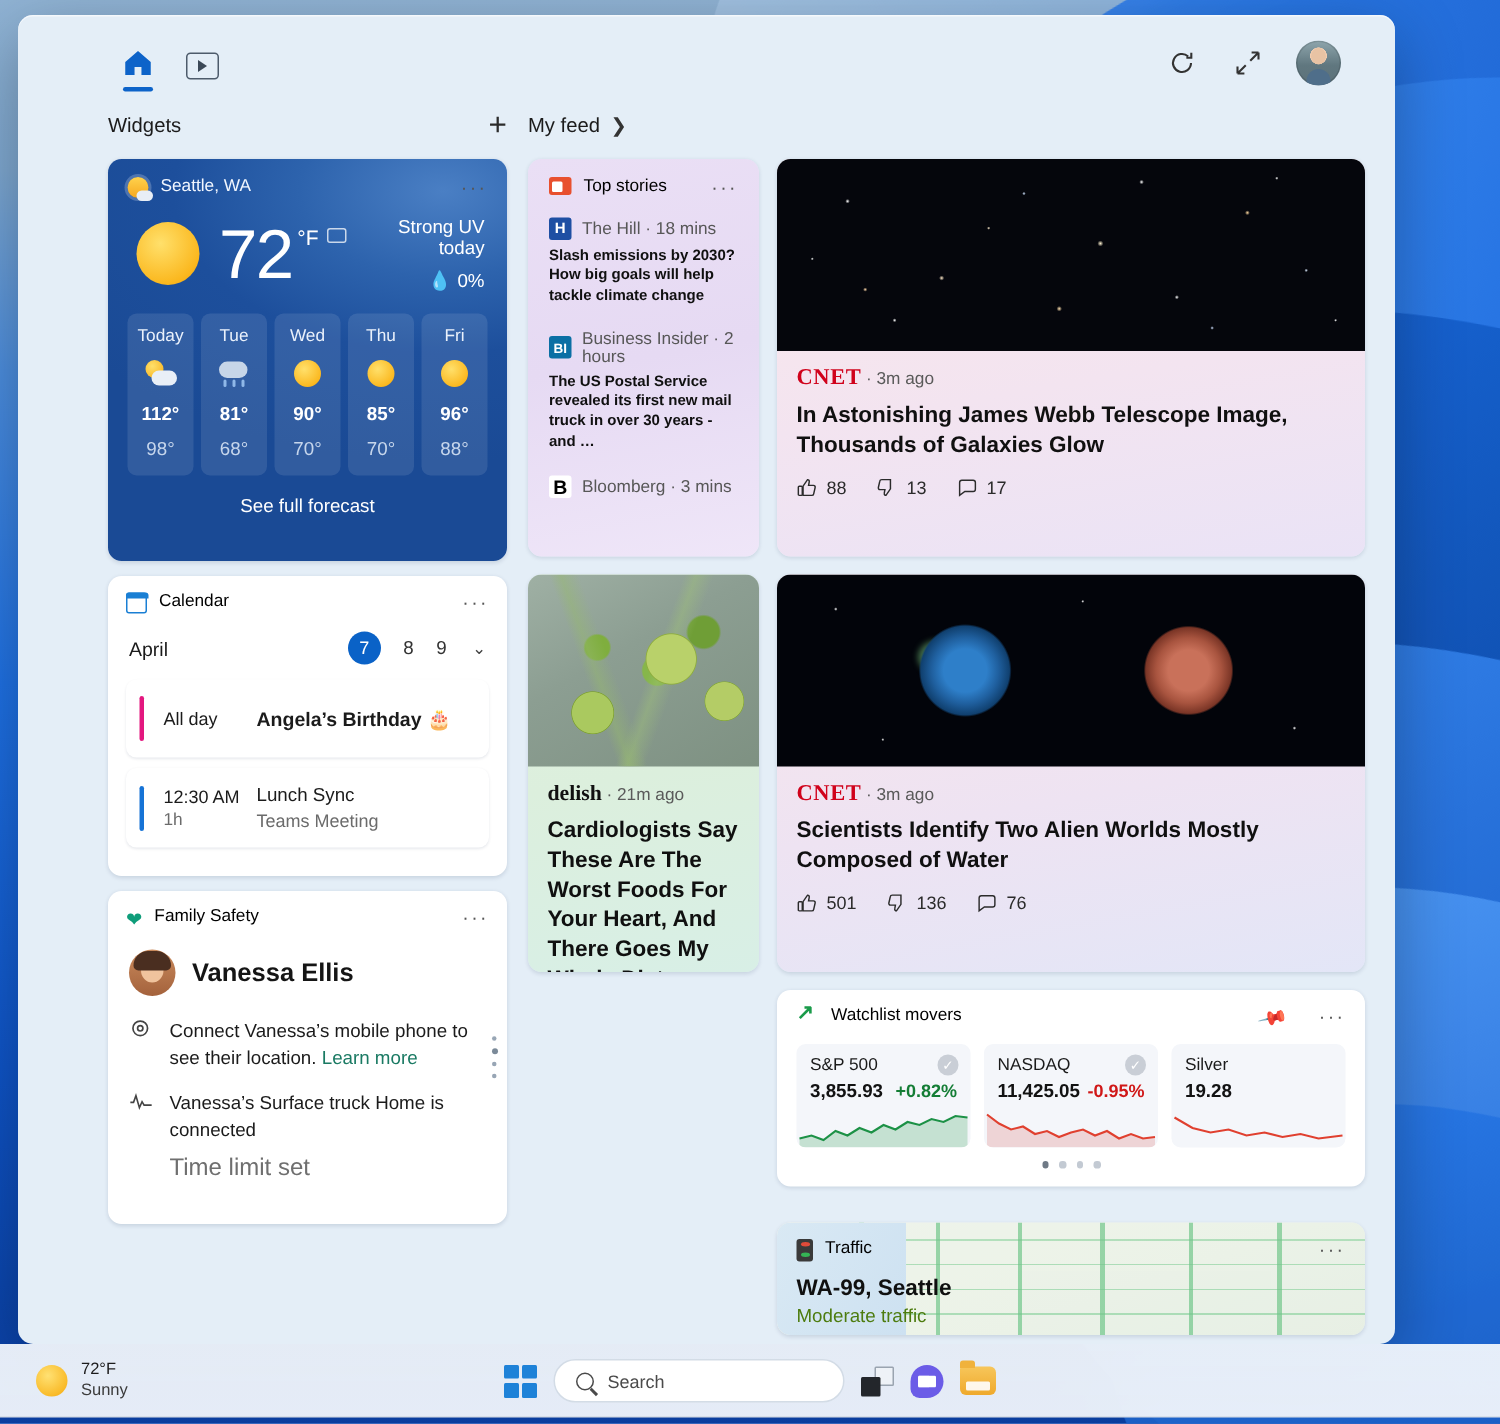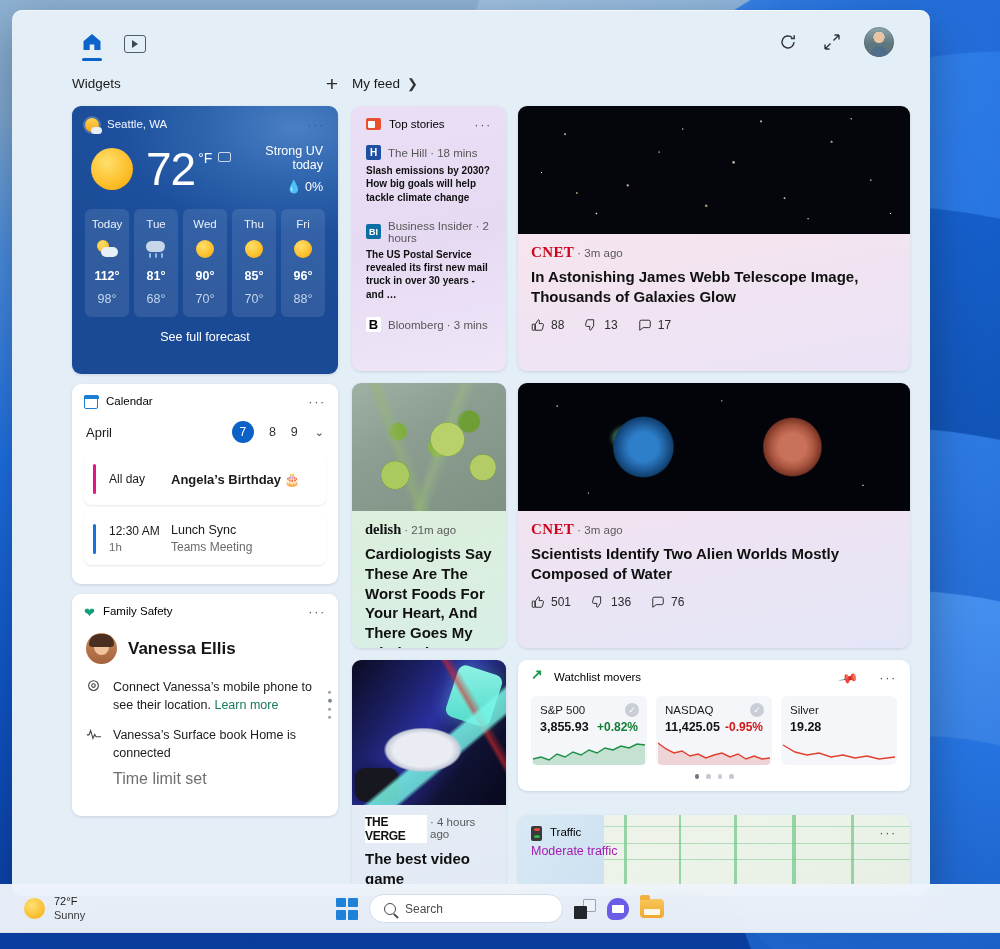--- a/index.html
+++ b/index.html
@@ -259,24 +259,24 @@
       linear-gradient(90deg, transparent 0 14%, rgba(90,190,120,.75) 14% 14.8%, transparent 14.8% 27%, rgba(90,190,120,.7) 27% 27.8%, transparent 27.8% 41%, rgba(90,190,120,.7) 41% 41.7%, transparent 41.7% 55%, rgba(90,190,120,.7) 55% 55.8%, transparent 55.8% 70%, rgba(90,190,120,.7) 70% 70.8%, transparent 70.8% 85%, rgba(90,190,120,.7) 85% 85.8%, transparent 85.8%),
       linear-gradient(0deg, transparent 0 18%, rgba(110,200,135,.6) 18% 19.2%, transparent 19.2% 40%, rgba(110,200,135,.6) 40% 41.2%, transparent 41.2% 62%, rgba(110,200,135,.6) 62% 63.2%, transparent 63.2% 84%, rgba(110,200,135,.55) 84% 85.2%, transparent 85.2%),
       linear-gradient(160deg,#eef4ea 0%,#e9f1e6 60%,#e4eee2 100%); }
   .map-water { position:absolute; left:0; top:0; width:22%; height:100%;
                background:linear-gradient(120deg,#d9e9f4,#cde1f1); }
   .traffic .wtitle, .tr-h, .tr-s { position:relative; z-index:2; }
   .tl { width:11px;height:15px;border-radius:2px;background:#3a3a3a;position:relative; }
   .tl::before{content:"";position:absolute;left:2.5px;top:2px;width:6px;height:3px;border-radius:50%;background:#e04b3a;}
   .tl::after{content:"";position:absolute;left:2.5px;top:9px;width:6px;height:3px;border-radius:50%;background:#35b455;}
   .tr-h { font-size:15px; font-weight:700; color:#101010; margin-top:9px; }
-  .tr-s { font-size:12.5px; color:#a21caf; margin-top:3px; }
-
-  
-  .taskbar { position:absolute; left:0; bottom:16px; width:1000px; height:49px;
+  .tr-s { font-size:12.5px; color:#4d7c0f; margin-top:3px; }
+
+  
+  .taskbar { position:absolute; left:0; bottom:4px; width:1000px; height:49px;
              background: linear-gradient(180deg, rgba(243,247,252,.94), rgba(238,243,250,.96));
              backdrop-filter: blur(20px); display:flex; align-items:center;
              box-shadow: 0 -1px 0 rgba(0,0,0,.06) inset; }
   .tb-weather { display:flex; align-items:center; gap:9px; padding-left:24px; cursor:pointer; }
   .tb-sun { width:21px;height:21px;border-radius:50%;background:radial-gradient(circle at 38% 34%,#ffe173,#f9bb2a 70%,#f2a40e); }
   .tb-wt { line-height:1.25; }
   .tb-t1 { font-size:11px; color:#1b1b1b; }
   .tb-t2 { font-size:11px; color:#3b3b3b; }
   .tb-center { position:absolute; left:50%; transform:translateX(-50%); display:flex; align-items:center; gap:11px; }
   .start { width:22px;height:22px;display:grid;grid-template-columns:1fr 1fr;grid-template-rows:1fr 1fr;gap:2.5px;cursor:pointer;}
@@ -483,21 +483,21 @@
             <span class="link">Learn more</span>
           </div>
         </div>
         <div class="fam-row">
           <div class="fam-ico">
             <svg width="16" height="14" viewBox="0 0 18 14" fill="none" stroke="#444" stroke-width="1.2">
               <path d="M1 8h2.4l1.8-5 2.6 9 2-4.5 1.5 2.6H17"></path>
                 </svg>
           </div>
           <div class="fam-txt">
-            <span>Vanessa’s Surface book Home is connected</span>
+            <span>Vanessa’s Surface truck Home is connected</span>
             <div class="fam-note">Time limit set</div>
           </div>
         </div>
         <div class="vdots">
               <i></i>
               <i class="big"></i>
               <i></i>
               <i></i>
             </div>
       </div>
@@ -614,33 +614,20 @@
               <div class="react">
                 <svg width="14" height="14" viewBox="0 0 16 16" fill="none" stroke="#2b2b2b" stroke-width="1.1">
                       <path d="M2 4.2A1.7 1.7 0 0 1 3.7 2.5h8.6A1.7 1.7 0 0 1 14 4.2v5.1a1.7 1.7 0 0 1-1.7 1.7H6l-4 3z"></path>
                     </svg>
                 <span>76</span>
               </div>
             </div>
           </div>
         </div>
 
-        <div class="fcard imgcard" style="background:linear-gradient(170deg,#e8eef6,#e2eaf5);height:230px">
-          <div class="thumb gamepad" style="height:145px">
-                <i></i>
-                <b></b>
-              </div>
-          <div class="body">
-            <div class="src-line">
-              <span class="verge">THE VERGE</span>
-              <span class="ago">· <span>4 hours ago</span></span>
-            </div>
-            <div class="headline">The best video game subscription deals right now</div>
-          </div>
-        </div>
 
         <div style="display:flex;flex-direction:column;gap:24px;grid-column:2;grid-row:3">
           <div class="fcard stocks">
             <div class="wtitle">
               <div class="st-ico"></div>
               <span>Watchlist movers</span>
               <span class="pin">📌</span>
               <span class="dots" style="margin-left:14px">···</span>
             </div>
             <div class="st-row">
@@ -687,20 +674,21 @@
           </div>
 
           <div class="fcard traffic">
             <div class="map"></div>
             <div class="map-water"></div>
             <div class="wtitle">
               <div class="tl"></div>
               <span>Traffic</span>
               <span class="dots">···</span>
             </div>
+            <div class="tr-h">WA-99, Seattle</div>
             <div class="tr-s">Moderate traffic</div>
           </div>
         </div>
 
       </div>
     </div>
   </div>
 </div>
 </div>
 

